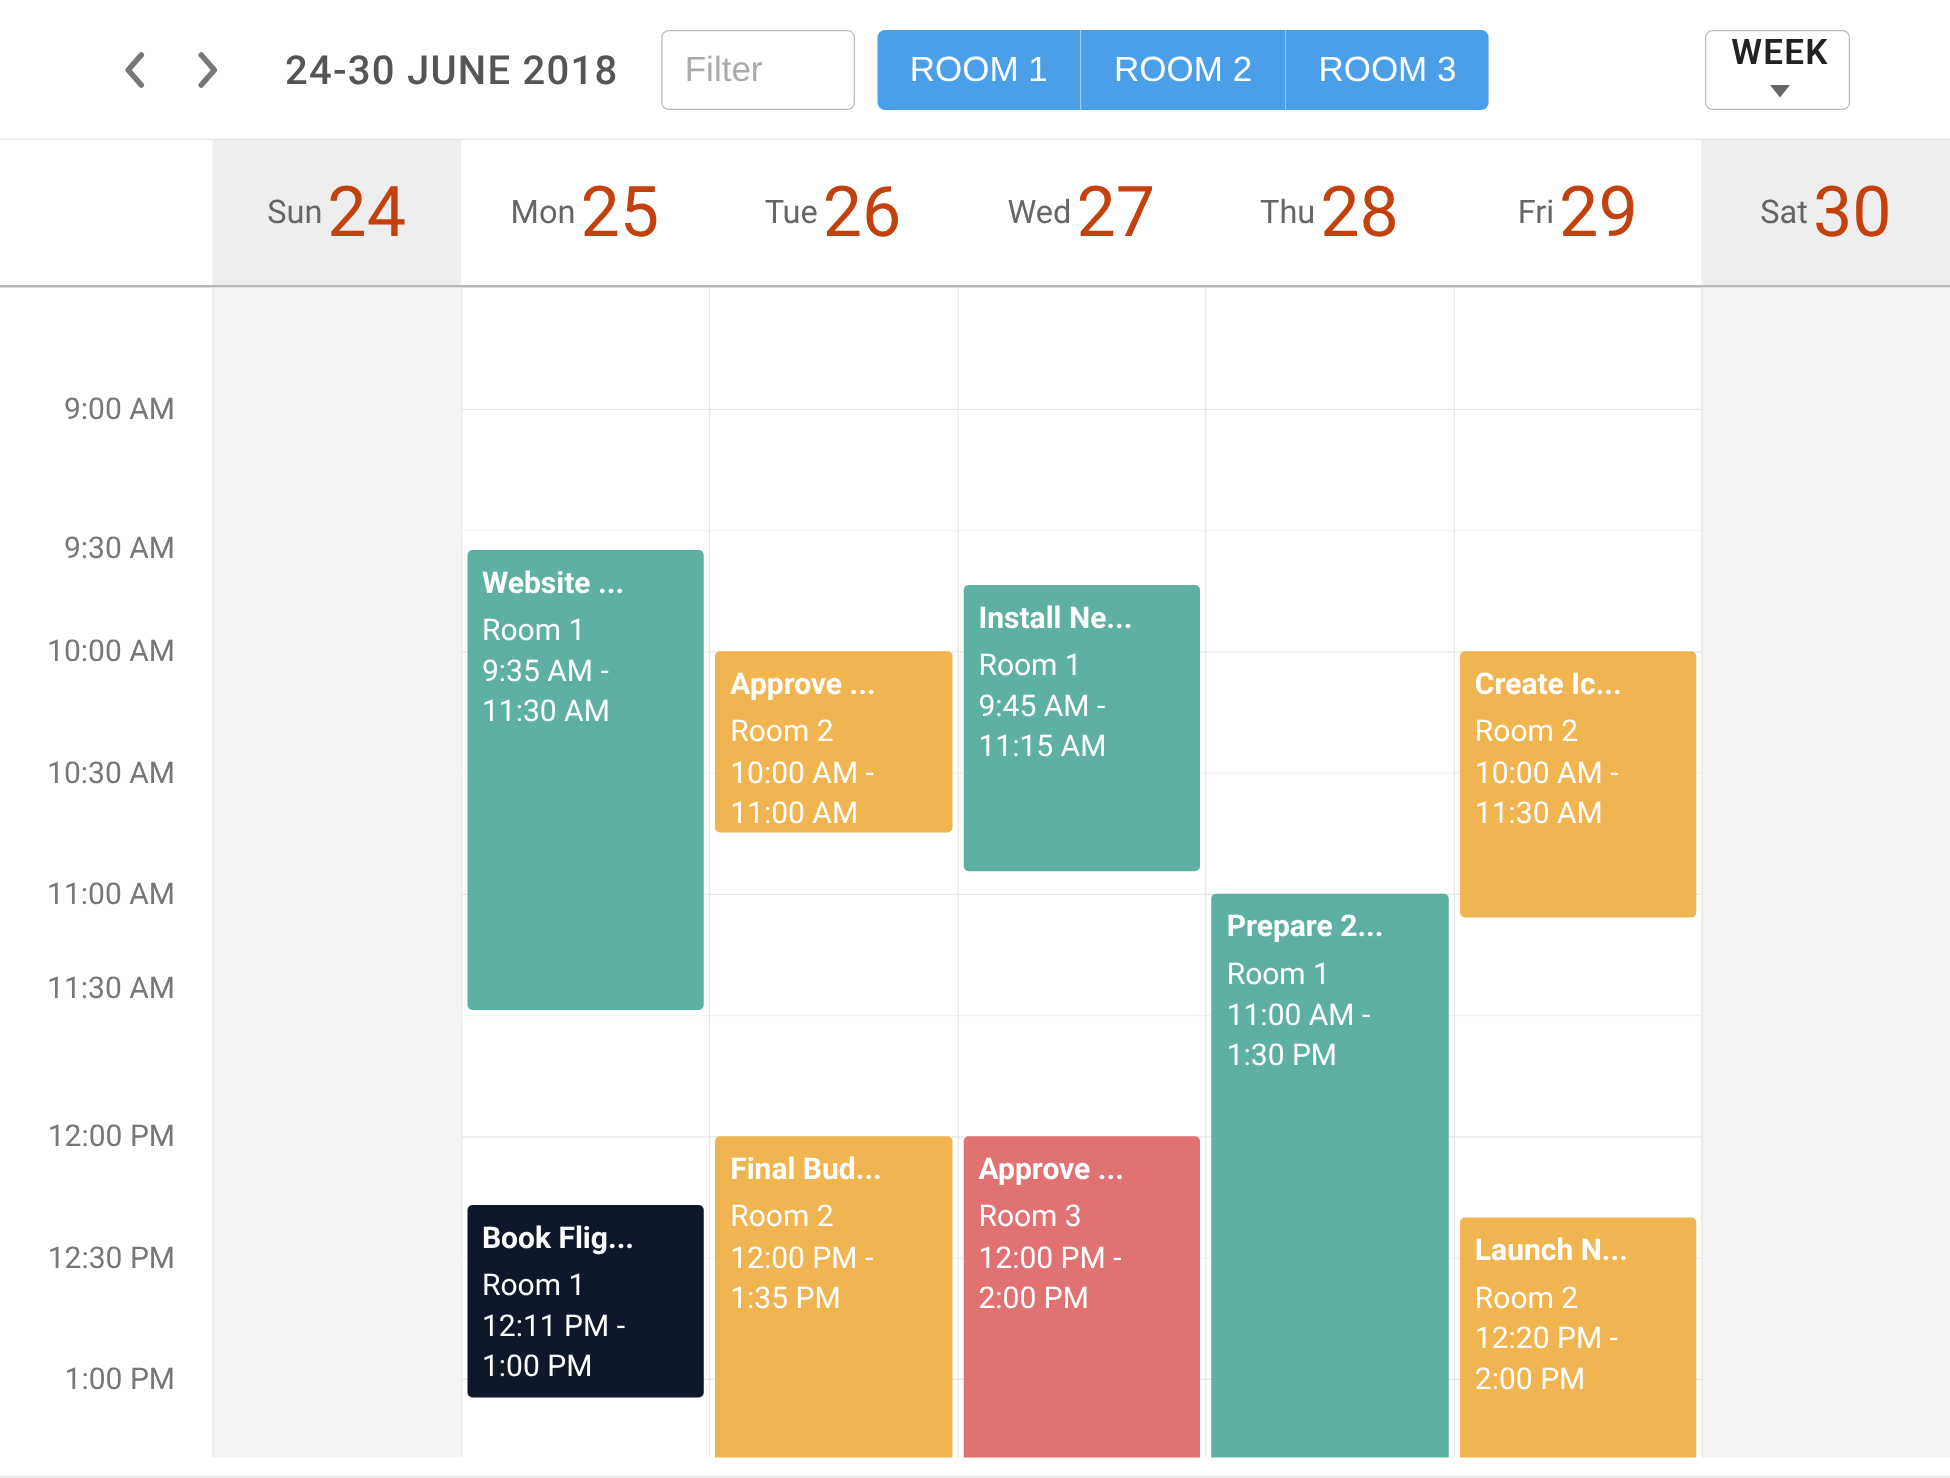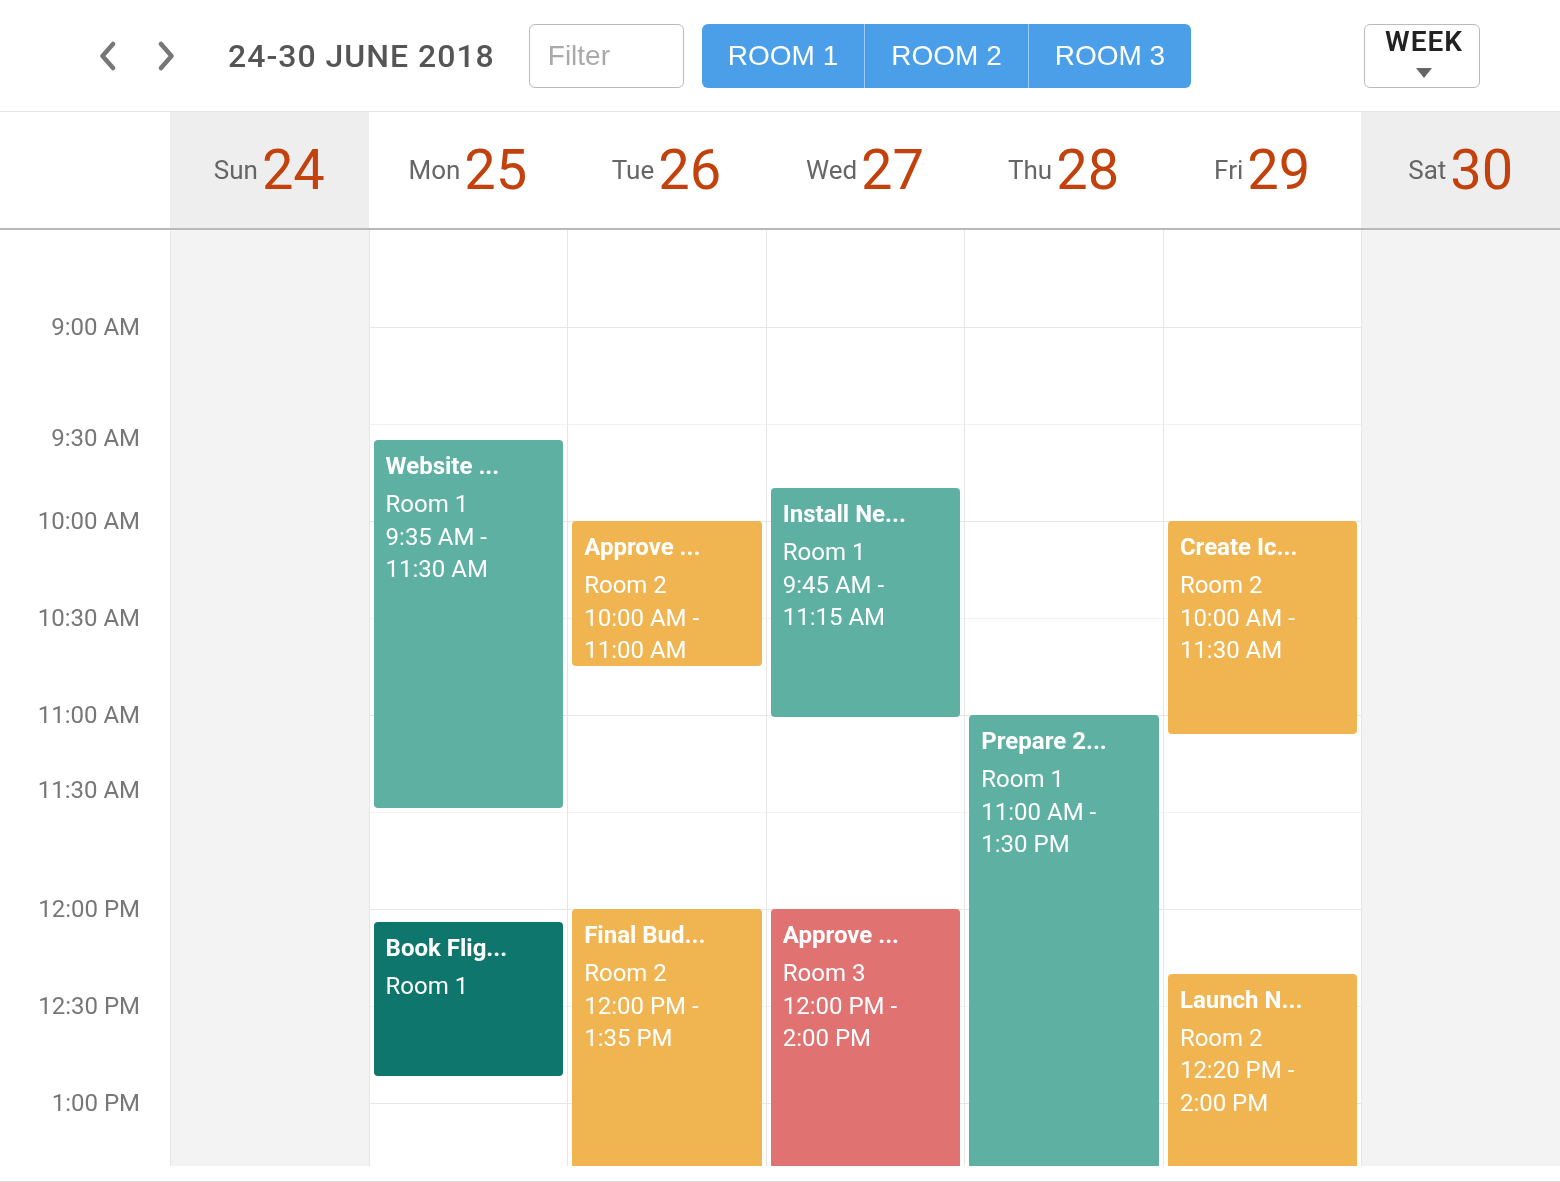--- a/index.html
+++ b/index.html
@@ -129,39 +129,40 @@
         <div class="hline" style="top: 679px; background: rgb(230, 230, 230);"></div>
         <div class="hline" style="top: 776px; background: rgb(242, 242, 242);"></div>
         <div class="hline" style="top: 873px; background: rgb(230, 230, 230);"></div>
         <div class="col wknd"></div>
         <div class="col">
           <div class="event" style="top: 210.102px; height: 367.898px; background: rgb(94, 177, 162);">
             <div class="etitle">Website ...</div>
             <div class="eroom">Room 1</div>
             <div class="etime">9:35 AM - 11:30 AM</div>
           </div>
-          <div class="event" style="top: 692px; height: 154.498px; background: #0f766e;">
+          <div class="event" style="top: 734px; height: 154.498px; background: #0f172a;">
             <div class="etitle">Book Flig...</div>
             <div class="eroom">Room 1</div>
+            <div class="etime">12:11 PM - 1:00 PM</div>
           </div>
         </div>
         <div class="col">
           <div class="event" style="top: 291px; height: 145.38px; background: rgb(240, 181, 81);">
             <div class="etitle">Approve ...</div>
             <div class="eroom">Room 2</div>
             <div class="etime">10:00 AM - 11:00 AM</div>
           </div>
           <div class="event" style="top: 679px; height: 303.102px; background: rgb(240, 181, 81);">
             <div class="etitle">Final Bud...</div>
             <div class="eroom">Room 2</div>
             <div class="etime">12:00 PM - 1:35 PM</div>
           </div>
         </div>
         <div class="col">
-          <div class="event" style="top: 258px; height: 228.8px; background: rgb(94, 177, 162);">
+          <div class="event" style="top: 238px; height: 228.8px; background: rgb(94, 177, 162);">
             <div class="etitle">Install Ne...</div>
             <div class="eroom">Room 1</div>
             <div class="etime">9:45 AM - 11:15 AM</div>
           </div>
           <div class="event" style="top: 679px; height: 384px; background: rgb(224, 114, 114);">
             <div class="etitle">Approve ...</div>
             <div class="eroom">Room 3</div>
             <div class="etime">12:00 PM - 2:00 PM</div>
           </div>
         </div>

